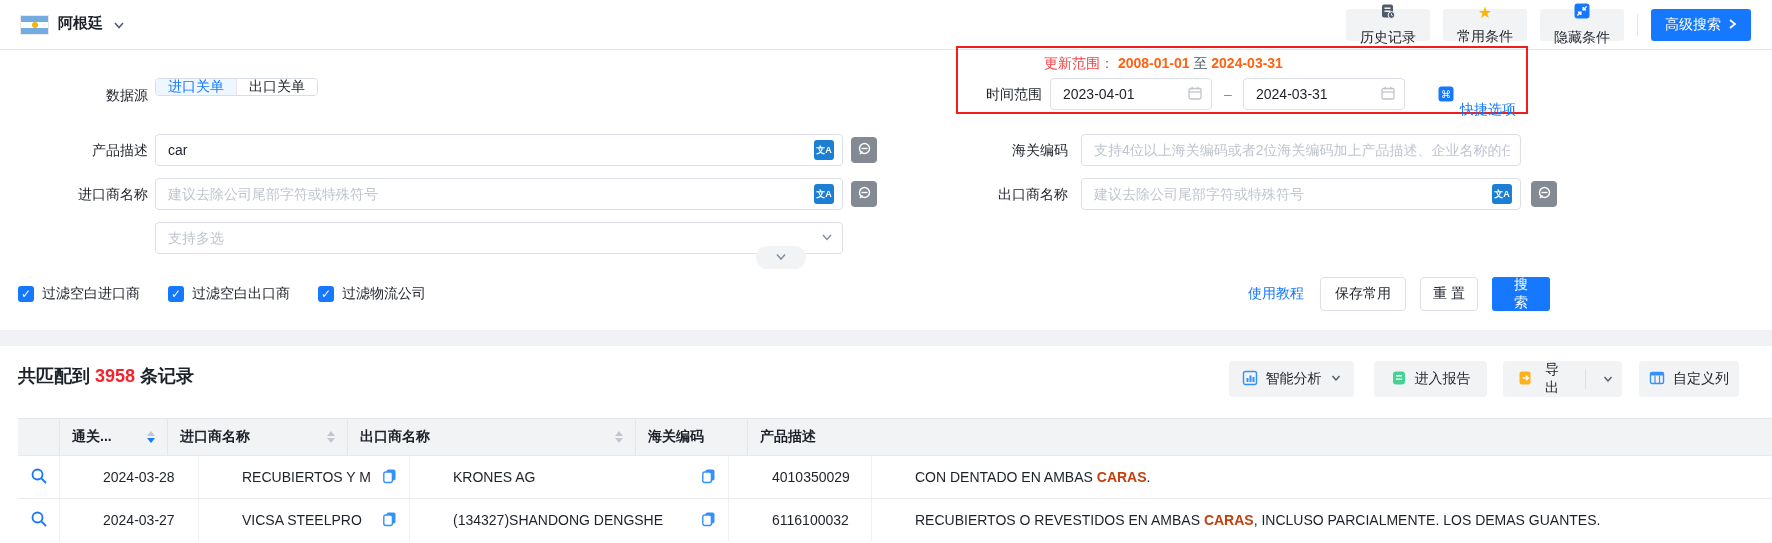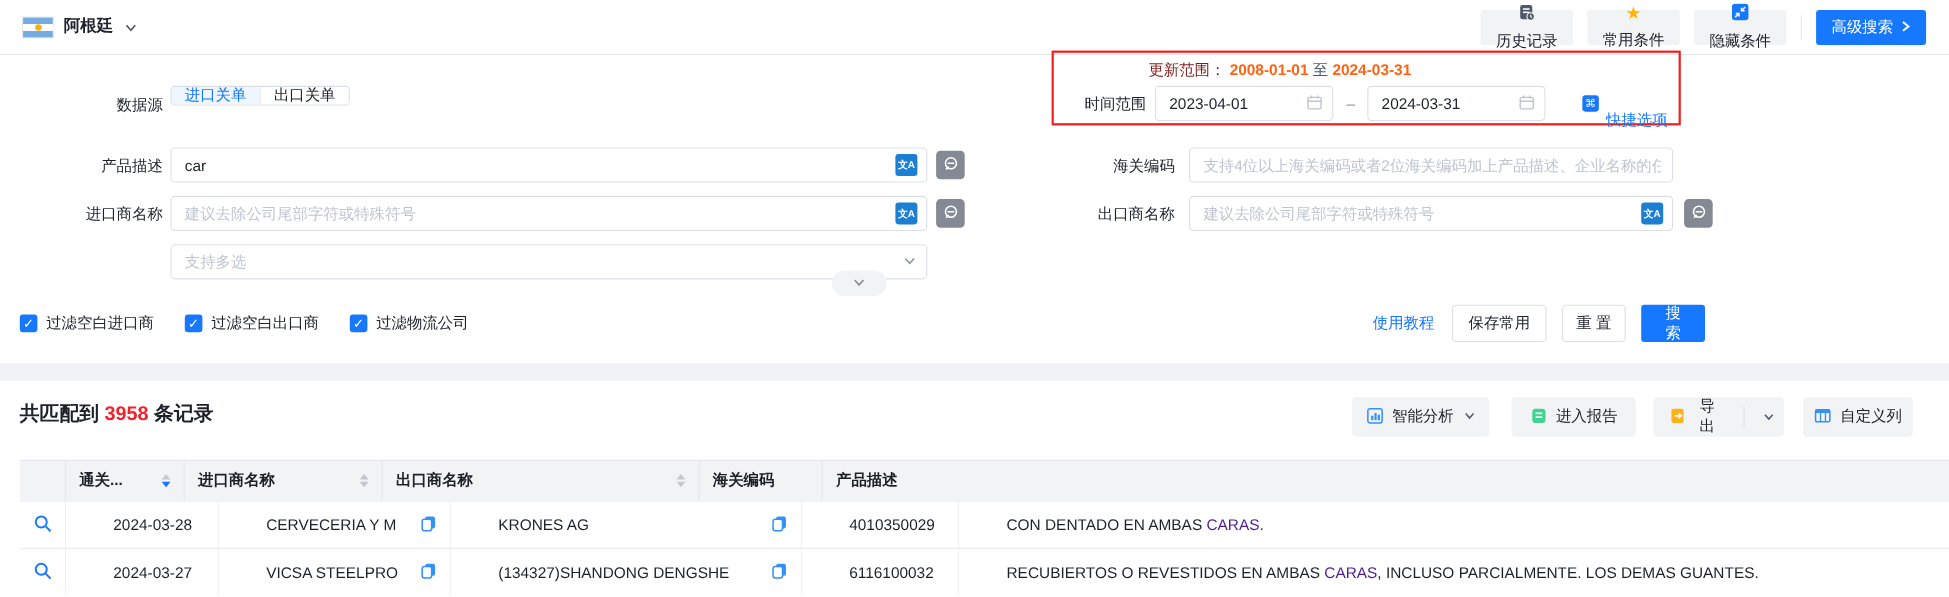--- a/index.html
+++ b/index.html
@@ -24,21 +24,21 @@
   .flabel { position:absolute; text-align:right; font-size:14px; color:#1d2129; line-height:32px; }
   .input { position:absolute; display:flex; align-items:center; gap:18px; border:1px solid #dcdfe6; border-radius:4px; background:#fff; padding:0 8px 0 10px; height:32px; }
   .input input { border:none; outline:none; flex:1; min-width:0; font-size:14px; font-family:inherit; color:#1d2129; background:transparent; }
   .input input::placeholder { color:#bfc4cf; }
   .seg { position:absolute; display:flex; height:18px; border:1px solid #d9dde4; border-radius:4px; overflow:hidden; background:#fff; }
   .seg .tab { padding:0 12px; display:flex; align-items:center; font-size:14px; cursor:pointer; }
   .seg .tab.on { background:#eef6ff; color:#1677ff; }
   .seg .tab.off { background:#fff; color:#1d2129; border-left:1px solid #e5e6eb; }
   .redbox { position:absolute; left:956px; top:46px; width:572px; height:68px; border:2px solid #f11e1e; pointer-events:none; }
   .upd { position:absolute; left:1044px; top:52px; font-size:14px; line-height:22px; white-space:nowrap; }
-  .upd .lab { color:#7f1d1d; }
+  .upd .lab { color:#ef4444; }
   .upd .dt { color:#ff6210; font-weight:bold; }
   .upd .mid { color:#4e5969; }
   .iconbtn { position:absolute; width:26px; height:26px; border-radius:4px; background:#848a93; display:flex; align-items:center; justify-content:center; cursor:pointer; border:none; padding:0; }
   .trans { width:20px; height:20px; border-radius:3px; background:#1d7fd4; color:#fff; font-size:9px; display:flex; align-items:center; justify-content:center; font-weight:bold; flex:none; cursor:pointer; }
   .link { color:#1677ff; cursor:pointer; font-size:14px; }
   .cbrow { position:absolute; left:18px; top:285px; display:flex; gap:28px; align-items:center; }
   .cbitem { display:flex; align-items:center; gap:8px; cursor:pointer; }
   .cbbox { width:16px; height:16px; border-radius:3px; background:#1677ff; color:#fff; font-size:12px; line-height:16px; text-align:center; }
   .pill { position:absolute; left:756px; top:246px; width:50px; height:23px; border-radius:12px; background:#f2f3f5; display:flex; align-items:center; justify-content:center; cursor:pointer; }
   .btn-white { display:inline-flex; align-items:center; justify-content:center; height:34px; background:#fff; border:1px solid #dcdfe6; border-radius:4px; font-size:14px; color:#1d2129; cursor:pointer; font-family:inherit; }
@@ -50,21 +50,21 @@
   .rbtn { position:absolute; top:361px; height:36px; display:inline-flex; align-items:center; justify-content:center; gap:8px; background:#f2f3f5; border:none; border-radius:4px; font-size:14px; color:#1d2129; cursor:pointer; font-family:inherit; }
 
   .table { position:absolute; left:18px; top:418px; width:1754px; }
   .trow { display:grid; grid-template-columns:42px 108px 180px 288px 112px 1fr; }
   .thead { height:37px; background:#f2f3f5; border-top:1px solid #e5e6eb; }
   .tbody { height:43px; background:#fff; border-top:1px solid #e8eaed;gap:31px; }
   .cell { display:flex; align-items:center; padding:0 12px; border-right:1px solid #e5e6eb; overflow:hidden; white-space:nowrap; }
   .tbody .cell { border-right:1px solid #eef0f3; }
   .cell.last { border-right:none; }
   .thead .cell { font-weight:bold; color:#1d2129; }
-  .hl { color:#4c1d95; font-weight:normal; }
+  .hl { color:#c2410c; font-weight:bold; }
   .sort { display:inline-flex; flex-direction:column; gap:2px; margin-left:auto; padding-left:6px; cursor:pointer; }
   .car-up { width:0; height:0; border-left:4px solid transparent; border-right:4px solid transparent; border-bottom:5px solid #c2c7d0; }
   .car-dn { width:0; height:0; border-left:4px solid transparent; border-right:4px solid transparent; border-top:5px solid #c2c7d0; }
   .car-dn.on { border-top-color:#1677ff; }
   .copyic { margin-left:auto; flex:none; cursor:pointer; }
   .chev { flex:none; }
 </style>
 </head>
 <body>
 
@@ -365,21 +365,21 @@
           <svg width="18" height="18" viewBox="0 0 18 18">
               <circle cx="7.5" cy="7.5" r="5" fill="none" stroke="#1677ff" stroke-width="1.8"></circle>
               <line x1="11.5" y1="11.5" x2="16" y2="16" stroke="#1677ff" stroke-width="1.8"></line>
             </svg>
         </span>
       </div>
       <div class="cell">
           <span>2024-03-28</span>
         </div>
       <div class="cell">
-        <span>CERVECERIA Y M</span>
+        <span>RECUBIERTOS Y M</span>
         <span class="copyic">
           <svg width="15" height="16" viewBox="0 0 15 16">
               <rect x="4.5" y="1.5" width="9" height="11" rx="2" fill="#3491fa"></rect>
               <rect x="1.8" y="4" width="8.6" height="10.5" rx="2" fill="#fff" stroke="#3491fa" stroke-width="1.4"></rect>
             </svg>
         </span>
       </div>
       <div class="cell">
         <span>KRONES AG</span>
         <span class="copyic">

